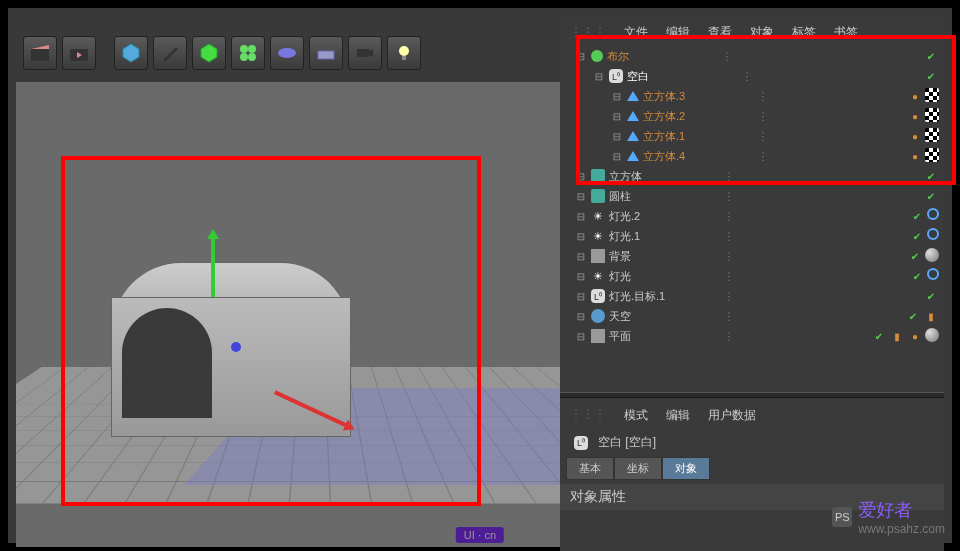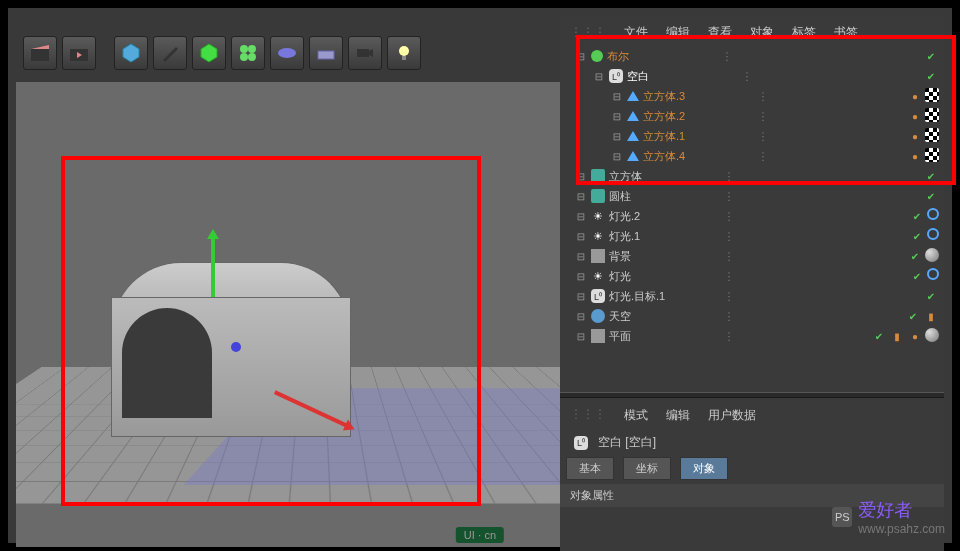--- a/index.html
+++ b/index.html
@@ -39,27 +39,27 @@
 .tag.dot-o{color:#d88b3a;}
 .tag.ring{border:2px solid #5af;border-radius:50%;width:12px;height:12px;}
 .tag.sphere{background:radial-gradient(circle at 30% 30%,#ddd,#777);border-radius:50%;width:14px;height:14px;}
 .tag.checker{background:repeating-conic-gradient(#fff 0 90deg,#000 0 180deg);background-size:8px 8px;width:14px;height:14px;border-radius:2px;}
 .tag.film{color:#d88b3a;}
 .red-box2{position:absolute;left:568px;top:27px;width:380px;height:150px;border:4px solid #ff0000;pointer-events:none;z-index:10;}
 .divider-h{position:absolute;left:0;right:0;height:6px;background:#2a2a2a;top:376px;border-top:1px solid #555;border-bottom:1px solid #1a1a1a;}
 .attr-panel{position:absolute;bottom:0;left:0;right:0;height:150px;background:#3a3a3a;}
 .attr-menu{display:flex;gap:18px;color:#ccc;font-size:12px;padding:6px 10px;}
 .attr-title{padding:4px 10px;color:#ccc;font-size:12px;display:flex;align-items:center;gap:6px;}
-.attr-tabs{display:flex;padding:2px 6px;gap:9px;}
+.attr-tabs{display:flex;padding:2px 6px;gap:0;}
 .attr-tab{padding:3px 12px;font-size:11px;background:#555;color:#ccc;border:1px solid #333;}
 .attr-tab.active{background:#5a7a9a;color:#fff;}
-.attr-section{padding:4px 10px;font-size:11px;background:#444;color:#ccc;margin-top:2px;}
+.attr-section{padding:4px 10px;font-size:14px;background:#444;color:#ccc;margin-top:2px;}
 .watermark{position:absolute;right:15px;bottom:15px;color:#888;font-size:16px;display:flex;align-items:center;gap:6px;}
 .watermark-logo{width:20px;height:20px;background:#555;border-radius:3px;display:flex;align-items:center;justify-content:center;color:#ccc;font-size:11px;}
-.ui-cn{position:absolute;left:50%;bottom:8px;transform:translateX(-50%);color:#999;font-size:11px;background:#14532d;padding:2px 8px;border-radius:3px;}
+.ui-cn{position:absolute;left:50%;bottom:8px;transform:translateX(-50%);color:#999;font-size:11px;background:#4c1d95;padding:2px 8px;border-radius:3px;}
 .expand{color:#999;font-size:10px;width:12px;text-align:center;}
 .vis-dots{width:20px;display:flex;justify-content:center;}
 .axis-arrow{position:absolute;}
 .arrow-g{left:195px;top:155px;width:4px;height:60px;background:#3c3;}
 .arrow-g::before{content:'';position:absolute;top:-8px;left:-4px;border-left:6px solid transparent;border-right:6px solid transparent;border-bottom:10px solid #3c3;}
 .arrow-r{left:255px;top:325px;width:80px;height:4px;background:#d33;transform:rotate(25deg);}
 .arrow-r::before{content:'';position:absolute;right:-8px;top:-4px;border-top:6px solid transparent;border-bottom:6px solid transparent;border-left:10px solid #d33;}
 .arrow-b{left:215px;top:260px;width:4px;height:4px;background:#44d;border-radius:50%;padding:5px;}
 </style>
 </head>

